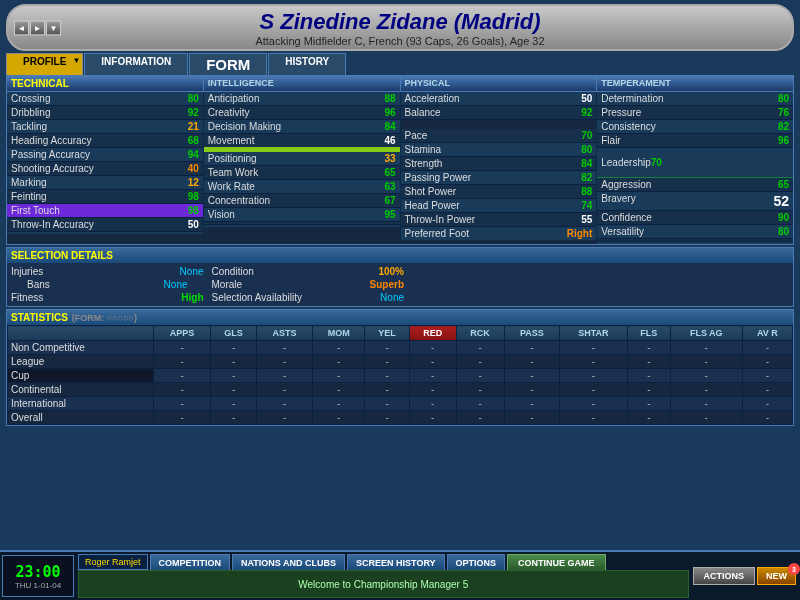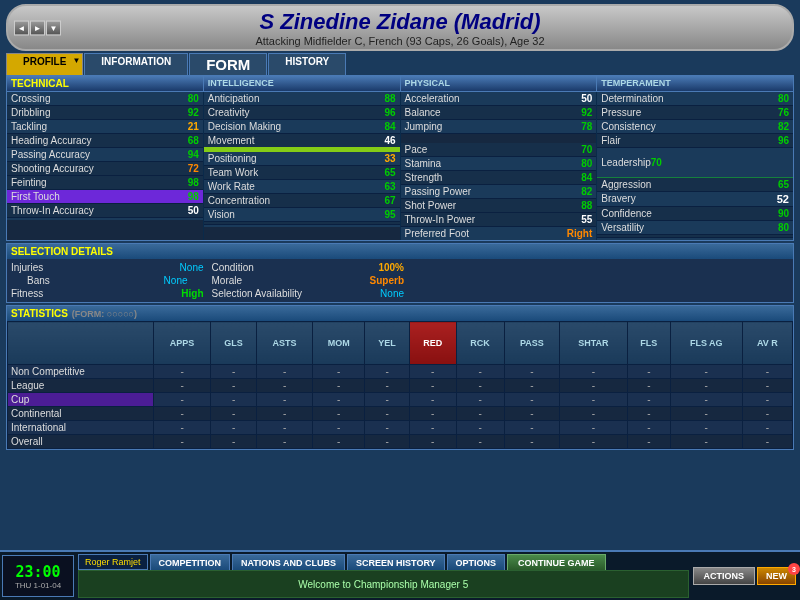--- a/index.html
+++ b/index.html
@@ -76,21 +76,25 @@
         <div style="display:flex;justify-content:space-between;padding:1px 4px;background:#162f4a;border-bottom:1px solid #0a2040;">
           <span style="color:#ddd;font-size:10px;">Heading Accuracy</span>
             <span style="color:#00cc00;font-weight:bold;font-size:10px;">68</span>
         </div>
         <div style="display:flex;justify-content:space-between;padding:1px 4px;background:#1a3a5a;border-bottom:1px solid #0a2040;">
           <span style="color:#ddd;font-size:10px;">Passing Accuracy</span>
             <span style="color:#00cc00;font-weight:bold;font-size:10px;">94</span>
         </div>
         <div style="display:flex;justify-content:space-between;padding:1px 4px;background:#162f4a;border-bottom:1px solid #0a2040;">
           <span style="color:#ddd;font-size:10px;">Shooting Accuracy</span>
-            <span style="color:#ff8800;font-weight:bold;font-size:10px;">72</span>
+            <span style="color:#ff8800;font-weight:bold;font-size:10px;">40</span>
+        </div>
+        <div style="display:flex;justify-content:space-between;padding:1px 4px;background:#1a3a5a;border-bottom:1px solid #0a2040;">
+          <span style="color:#ddd;font-size:10px;">Marking</span>
+            <span style="color:#ffaa00;font-weight:bold;font-size:10px;">12</span>
         </div>
         <div style="display:flex;justify-content:space-between;padding:1px 4px;background:#162f4a;border-bottom:1px solid #0a2040;">
           <span style="color:#ddd;font-size:10px;">Feinting</span>
             <span style="color:#00cc00;font-weight:bold;font-size:10px;">98</span>
         </div>
         <div style="display:flex;justify-content:space-between;padding:1px 4px;background:#6d28d9;border-bottom:1px solid #0a2040;">
           <span style="color:#ddd;font-size:10px;">First Touch</span>
             <span style="color:#00cc00;font-weight:bold;font-size:10px;">98</span>
         </div>
         <div style="display:flex;justify-content:space-between;padding:1px 4px;background:#162f4a;border-bottom:1px solid #0a2040;">
@@ -151,44 +155,44 @@
 
       <div style="flex:1;border-right:1px solid #0a2a4a;">
         <div style="display:flex;justify-content:space-between;padding:1px 4px;background:#1a3a5a;border-bottom:1px solid #0a2040;">
           <span style="color:#ddd;font-size:10px;">Acceleration</span>
             <span style="color:#fff;font-weight:bold;font-size:10px;">50</span>
         </div>
         <div style="display:flex;justify-content:space-between;padding:1px 4px;background:#162f4a;border-bottom:1px solid #0a2040;">
           <span style="color:#ddd;font-size:10px;">Balance</span>
             <span style="color:#00cc00;font-weight:bold;font-size:10px;">92</span>
         </div>
-        <div style="display:flex;justify-content:space-between;padding:1px 4px;background:#1a3a5a;border-bottom:1px solid #0a2040;">
-          <span style="color:#ddd;font-size:10px;">Jumping</span>
-            <span style="color:#00cc00;font-weight:bold;font-size:10px;">78</span>
-        </div>
         <div style="display:flex;justify-content:space-between;padding:1px 4px;background:#162f4a;border-bottom:1px solid #0a2040;margin-top:9px;">
           <span style="color:#ddd;font-size:10px;">Pace</span>
             <span style="color:#00cc00;font-weight:bold;font-size:10px;">70</span>
         </div>
         <div style="display:flex;justify-content:space-between;padding:1px 4px;background:#1a3a5a;border-bottom:1px solid #0a2040;">
           <span style="color:#ddd;font-size:10px;">Stamina</span>
             <span style="color:#00cc00;font-weight:bold;font-size:10px;">80</span>
         </div>
         <div style="display:flex;justify-content:space-between;padding:1px 4px;background:#162f4a;border-bottom:1px solid #0a2040;">
           <span style="color:#ddd;font-size:10px;">Strength</span>
             <span style="color:#00cc00;font-weight:bold;font-size:10px;">84</span>
         </div>
         <div style="display:flex;justify-content:space-between;padding:1px 4px;background:#1a3a5a;border-bottom:1px solid #0a2040;">
           <span style="color:#ddd;font-size:10px;">Passing Power</span>
             <span style="color:#00cc00;font-weight:bold;font-size:10px;">82</span>
         </div>
         <div style="display:flex;justify-content:space-between;padding:1px 4px;background:#162f4a;border-bottom:1px solid #0a2040;">
           <span style="color:#ddd;font-size:10px;">Shot Power</span>
             <span style="color:#00cc00;font-weight:bold;font-size:10px;">88</span>
         </div>
+        <div style="display:flex;justify-content:space-between;padding:1px 4px;background:#1a3a5a;border-bottom:1px solid #0a2040;">
+          <span style="color:#ddd;font-size:10px;">Head Power</span>
+            <span style="color:#00cc00;font-weight:bold;font-size:10px;">74</span>
+        </div>
         <div style="display:flex;justify-content:space-between;padding:1px 4px;background:#162f4a;border-bottom:1px solid #0a2040;">
           <span style="color:#ddd;font-size:10px;">Throw-In Power</span>
             <span style="color:#fff;font-weight:bold;font-size:10px;">55</span>
         </div>
         <div style="display:flex;justify-content:space-between;padding:1px 4px;background:#1a3a5a;">
           <span style="color:#ddd;font-size:10px;">Preferred Foot</span>
             <span style="color:#ff8800;font-weight:bold;font-size:10px;">Right</span>
         </div>
       </div>
 
@@ -212,21 +216,21 @@
         <div style="display:flex;padding:9px 4px;background:#1a3a5a;border-bottom:1px solid #15803d;">
           <span style="color:#ddd;font-size:10px;">Leadership</span>
             <span style="color:#00cc00;font-weight:bold;font-size:10px;">70</span>
         </div>
         <div style="display:flex;justify-content:space-between;padding:1px 4px;background:#162f4a;border-bottom:1px solid #0a2040;">
           <span style="color:#ddd;font-size:10px;">Aggression</span>
             <span style="color:#00cc00;font-weight:bold;font-size:10px;">65</span>
         </div>
         <div style="display:flex;justify-content:space-between;padding:1px 4px;background:#1a3a5a;border-bottom:1px solid #0a2040;">
           <span style="color:#ddd;font-size:10px;">Bravery</span>
-            <span style="color:#fff;font-weight:bold;font-size:11px;">52</span>
+            <span style="color:#fff;font-weight:bold;font-size:14px;">52</span>
         </div>
         <div style="display:flex;justify-content:space-between;padding:1px 4px;background:#162f4a;border-bottom:1px solid #0a2040;">
           <span style="color:#ddd;font-size:10px;">Confidence</span>
             <span style="color:#00cc00;font-weight:bold;font-size:10px;">90</span>
         </div>
         <div style="display:flex;justify-content:space-between;padding:1px 4px;background:#1a3a5a;border-bottom:1px solid #0a2040;">
           <span style="color:#ddd;font-size:10px;">Versatility</span>
             <span style="color:#00cc00;font-weight:bold;font-size:10px;">80</span>
         </div>
         <div style="display:flex;justify-content:space-between;padding:1px 4px;background:#162f4a;border-bottom:1px solid #0a2040;">
@@ -277,21 +281,21 @@
   <div style="margin:2px 6px 0 6px;border:1px solid #4a7ab5;">
     <div style="background:linear-gradient(to bottom,#3a6a9a,#1a4a7a);color:#ffff00;font-weight:bold;font-size:10px;padding:2px 4px;display:flex;gap:4px;align-items:center;">
       <span>STATISTICS</span>
       <span style="color:#888;font-size:9px;">(FORM: ○○○○○)</span>
     </div>
     <table style="width:100%;border-collapse:collapse;background:#1a3050;">
       <thead>
         <tr>
           <th style="background:linear-gradient(to bottom,#2a4a6a,#1a3a5a);color:#add8e6;font-size:9px;padding:2px 3px;text-align:left;border:1px solid #0a2040;min-width:80px;"></th>
           <th style="background:linear-gradient(to bottom,#2a4a6a,#1a3a5a);color:#add8e6;font-size:9px;padding:2px 3px;text-align:center;border:1px solid #0a2040;">APPS</th>
-          <th style="background:linear-gradient(to bottom,#2a4a6a,#1a3a5a);color:#add8e6;font-size:9px;padding:16px 3px;text-align:center;border:1px solid #0a2040;">GLS</th>
+          <th style="background:linear-gradient(to bottom,#2a4a6a,#1a3a5a);color:#add8e6;font-size:9px;padding:2px 3px;text-align:center;border:1px solid #0a2040;">GLS</th>
           <th style="background:linear-gradient(to bottom,#2a4a6a,#1a3a5a);color:#add8e6;font-size:9px;padding:2px 3px;text-align:center;border:1px solid #0a2040;">ASTS</th>
           <th style="background:linear-gradient(to bottom,#2a4a6a,#1a3a5a);color:#add8e6;font-size:9px;padding:2px 3px;text-align:center;border:1px solid #0a2040;">MOM</th>
           <th style="background:linear-gradient(to bottom,#2a4a6a,#1a3a5a);color:#add8e6;font-size:9px;padding:2px 3px;text-align:center;border:1px solid #0a2040;">YEL</th>
           <th style="background:linear-gradient(to bottom,#aa2020,#881010);color:#fff;font-size:9px;font-weight:bold;padding:2px 3px;text-align:center;border:1px solid #0a2040;">RED</th>
           <th style="background:linear-gradient(to bottom,#2a4a6a,#1a3a5a);color:#add8e6;font-size:9px;padding:2px 3px;text-align:center;border:1px solid #0a2040;">RCK</th>
           <th style="background:linear-gradient(to bottom,#2a4a6a,#1a3a5a);color:#add8e6;font-size:9px;padding:2px 3px;text-align:center;border:1px solid #0a2040;">PASS</th>
           <th style="background:linear-gradient(to bottom,#2a4a6a,#1a3a5a);color:#add8e6;font-size:9px;padding:2px 3px;text-align:center;border:1px solid #0a2040;">SHTAR</th>
           <th style="background:linear-gradient(to bottom,#2a4a6a,#1a3a5a);color:#add8e6;font-size:9px;padding:2px 3px;text-align:center;border:1px solid #0a2040;">FLS</th>
           <th style="background:linear-gradient(to bottom,#2a4a6a,#1a3a5a);color:#add8e6;font-size:9px;padding:2px 3px;text-align:center;border:1px solid #0a2040;">FLS AG</th>
           <th style="background:linear-gradient(to bottom,#2a4a6a,#1a3a5a);color:#add8e6;font-size:9px;padding:2px 3px;text-align:center;border:1px solid #0a2040;">AV R</th>
@@ -322,21 +326,21 @@
           <td style="background:#162840;padding:1px 3px;font-size:10px;color:#aaa;text-align:center;border:1px solid #0a2040;">-</td>
           <td style="background:#162840;padding:1px 3px;font-size:10px;color:#aaa;text-align:center;border:1px solid #0a2040;">-</td>
           <td style="background:#162840;padding:1px 3px;font-size:10px;color:#aaa;text-align:center;border:1px solid #0a2040;">-</td>
           <td style="background:#162840;padding:1px 3px;font-size:10px;color:#aaa;text-align:center;border:1px solid #0a2040;">-</td>
           <td style="background:#162840;padding:1px 3px;font-size:10px;color:#aaa;text-align:center;border:1px solid #0a2040;">-</td>
           <td style="background:#162840;padding:1px 3px;font-size:10px;color:#aaa;text-align:center;border:1px solid #0a2040;">-</td>
           <td style="background:#162840;padding:1px 3px;font-size:10px;color:#aaa;text-align:center;border:1px solid #0a2040;">-</td>
           <td style="background:#162840;padding:1px 3px;font-size:10px;color:#aaa;text-align:center;border:1px solid #0a2040;">-</td>
         </tr>
         <tr>
-          <td style="background:#4c1d95;padding:1px 3px;font-size:10px;color:#ddd;border:1px solid #0a2040;">Cup</td>
+          <td style="background:#0f172a;padding:1px 3px;font-size:10px;color:#ddd;border:1px solid #0a2040;">Cup</td>
           <td style="background:#1a3050;padding:1px 3px;font-size:10px;color:#aaa;text-align:center;border:1px solid #0a2040;">-</td>
           <td style="background:#1a3050;padding:1px 3px;font-size:10px;color:#aaa;text-align:center;border:1px solid #0a2040;">-</td>
           <td style="background:#1a3050;padding:1px 3px;font-size:10px;color:#aaa;text-align:center;border:1px solid #0a2040;">-</td>
           <td style="background:#1a3050;padding:1px 3px;font-size:10px;color:#aaa;text-align:center;border:1px solid #0a2040;">-</td>
           <td style="background:#1a3050;padding:1px 3px;font-size:10px;color:#aaa;text-align:center;border:1px solid #0a2040;">-</td>
           <td style="background:#1a3050;padding:1px 3px;font-size:10px;color:#aaa;text-align:center;border:1px solid #0a2040;">-</td>
           <td style="background:#1a3050;padding:1px 3px;font-size:10px;color:#aaa;text-align:center;border:1px solid #0a2040;">-</td>
           <td style="background:#1a3050;padding:1px 3px;font-size:10px;color:#aaa;text-align:center;border:1px solid #0a2040;">-</td>
           <td style="background:#1a3050;padding:1px 3px;font-size:10px;color:#aaa;text-align:center;border:1px solid #0a2040;">-</td>
           <td style="background:#1a3050;padding:1px 3px;font-size:10px;color:#aaa;text-align:center;border:1px solid #0a2040;">-</td>

